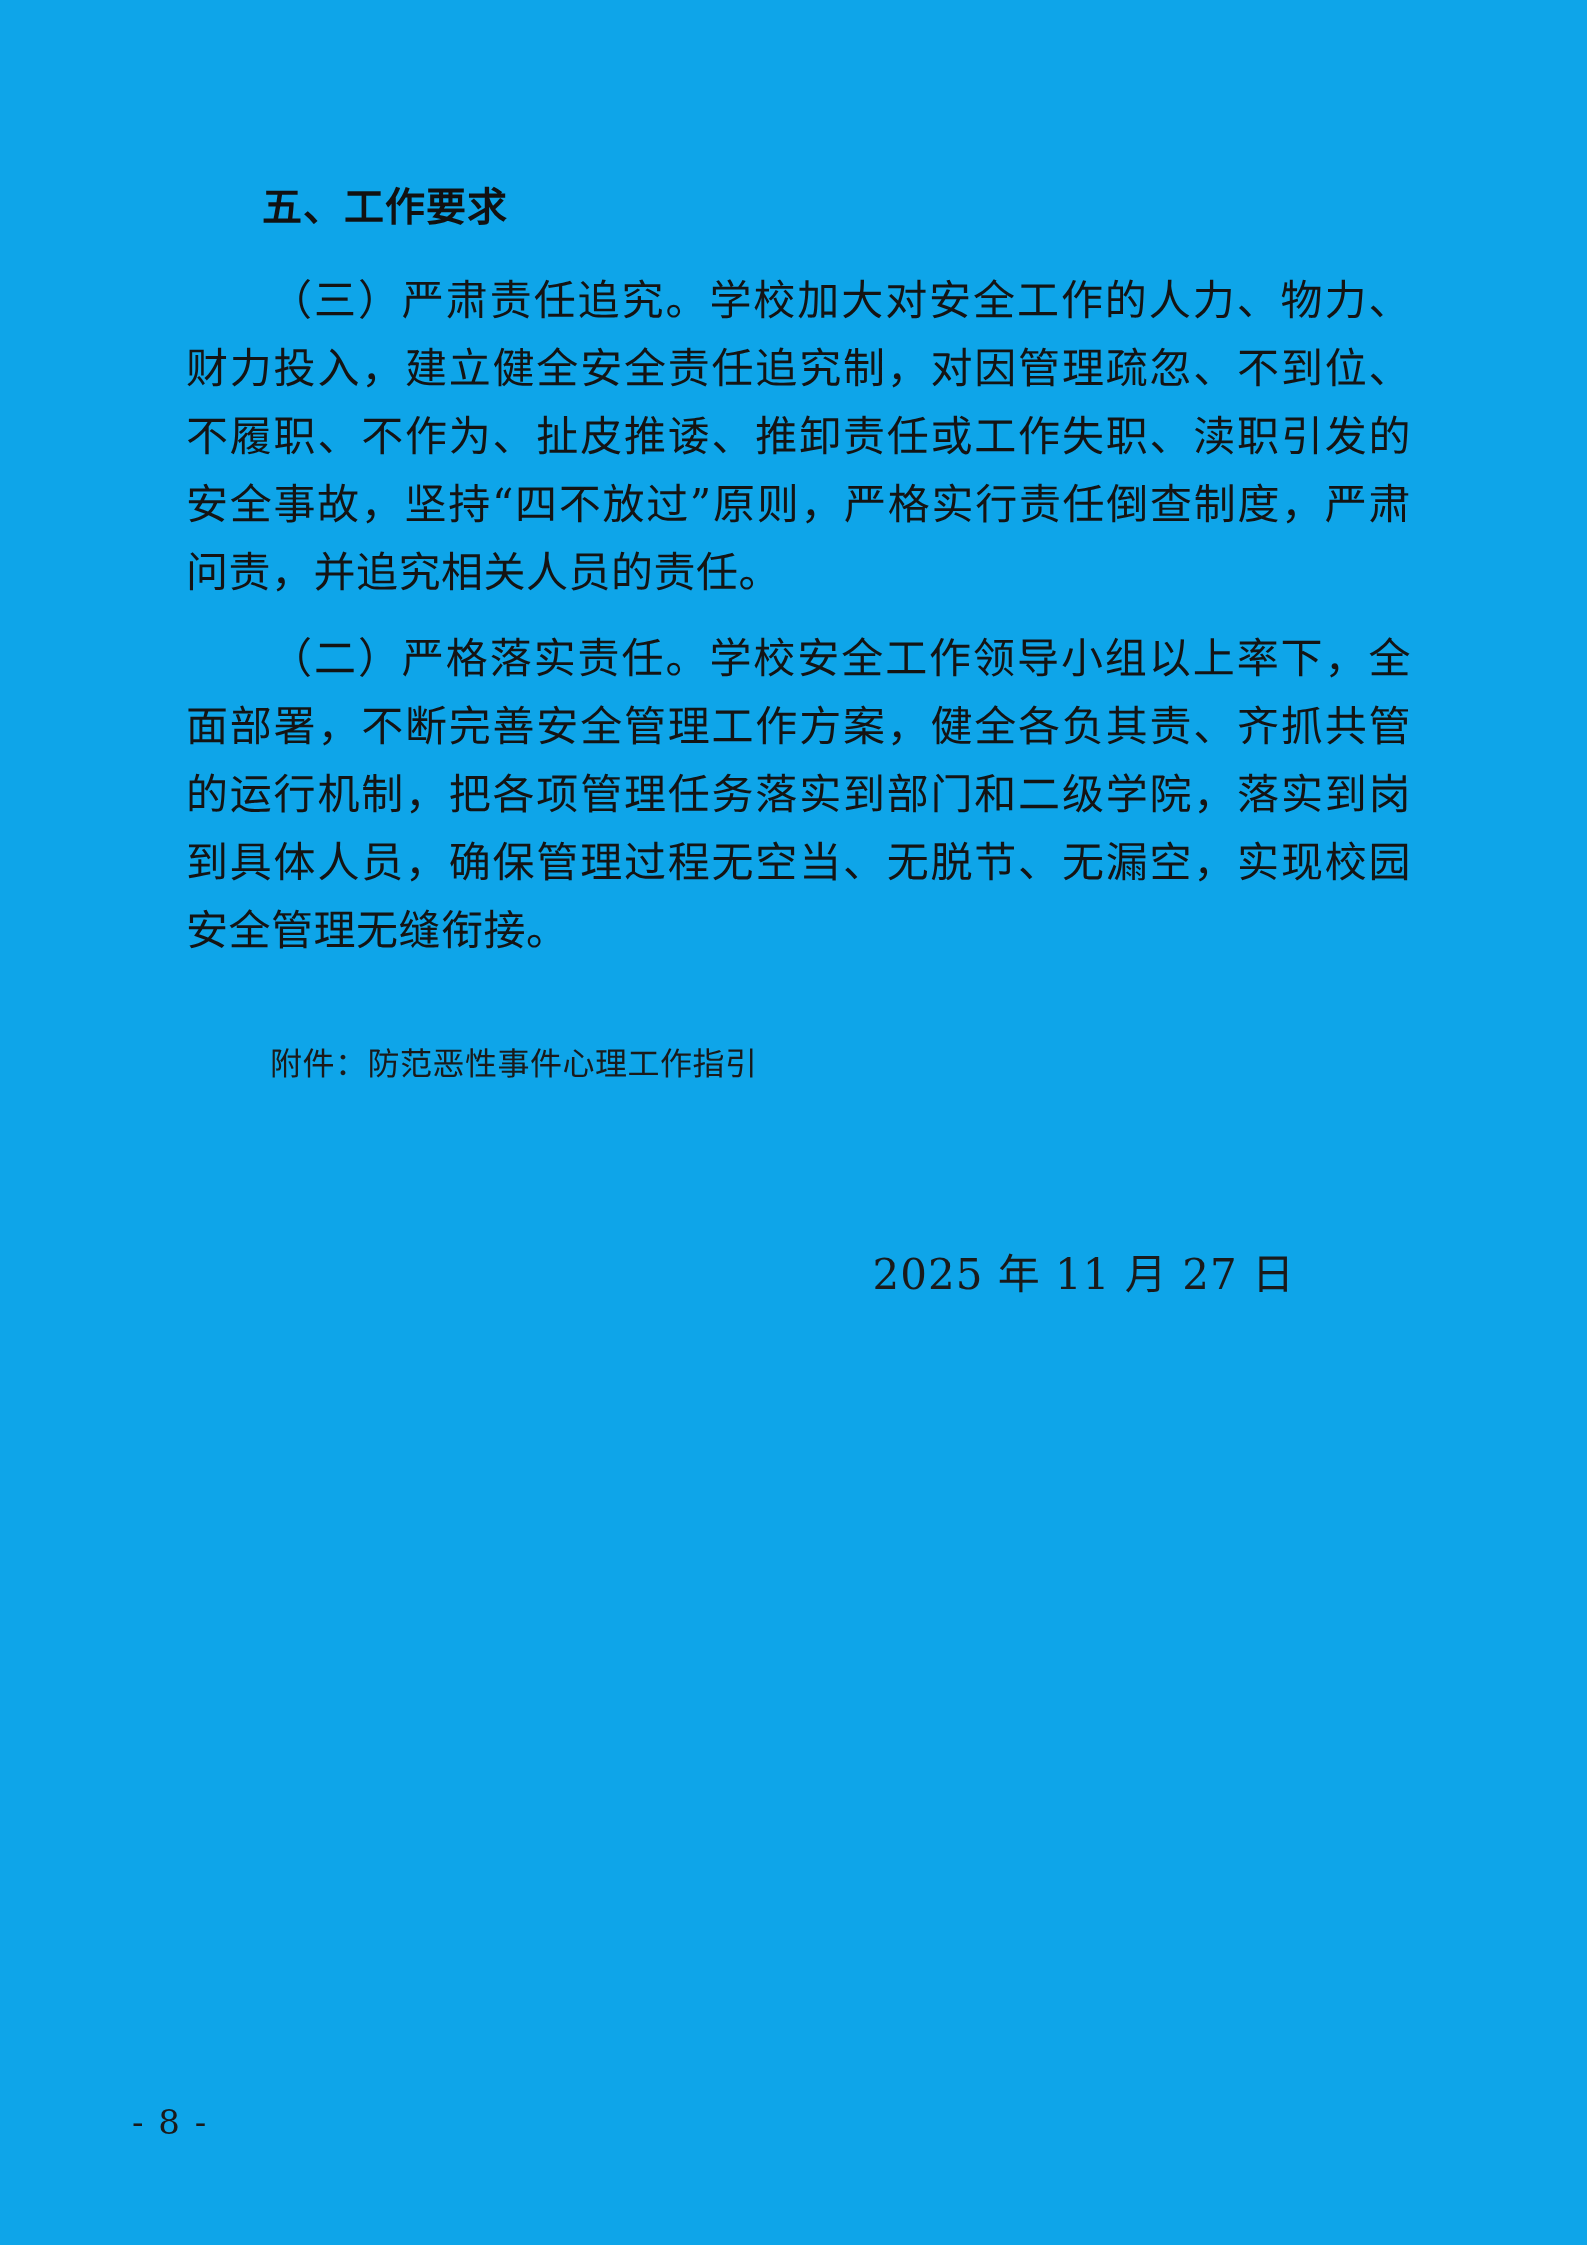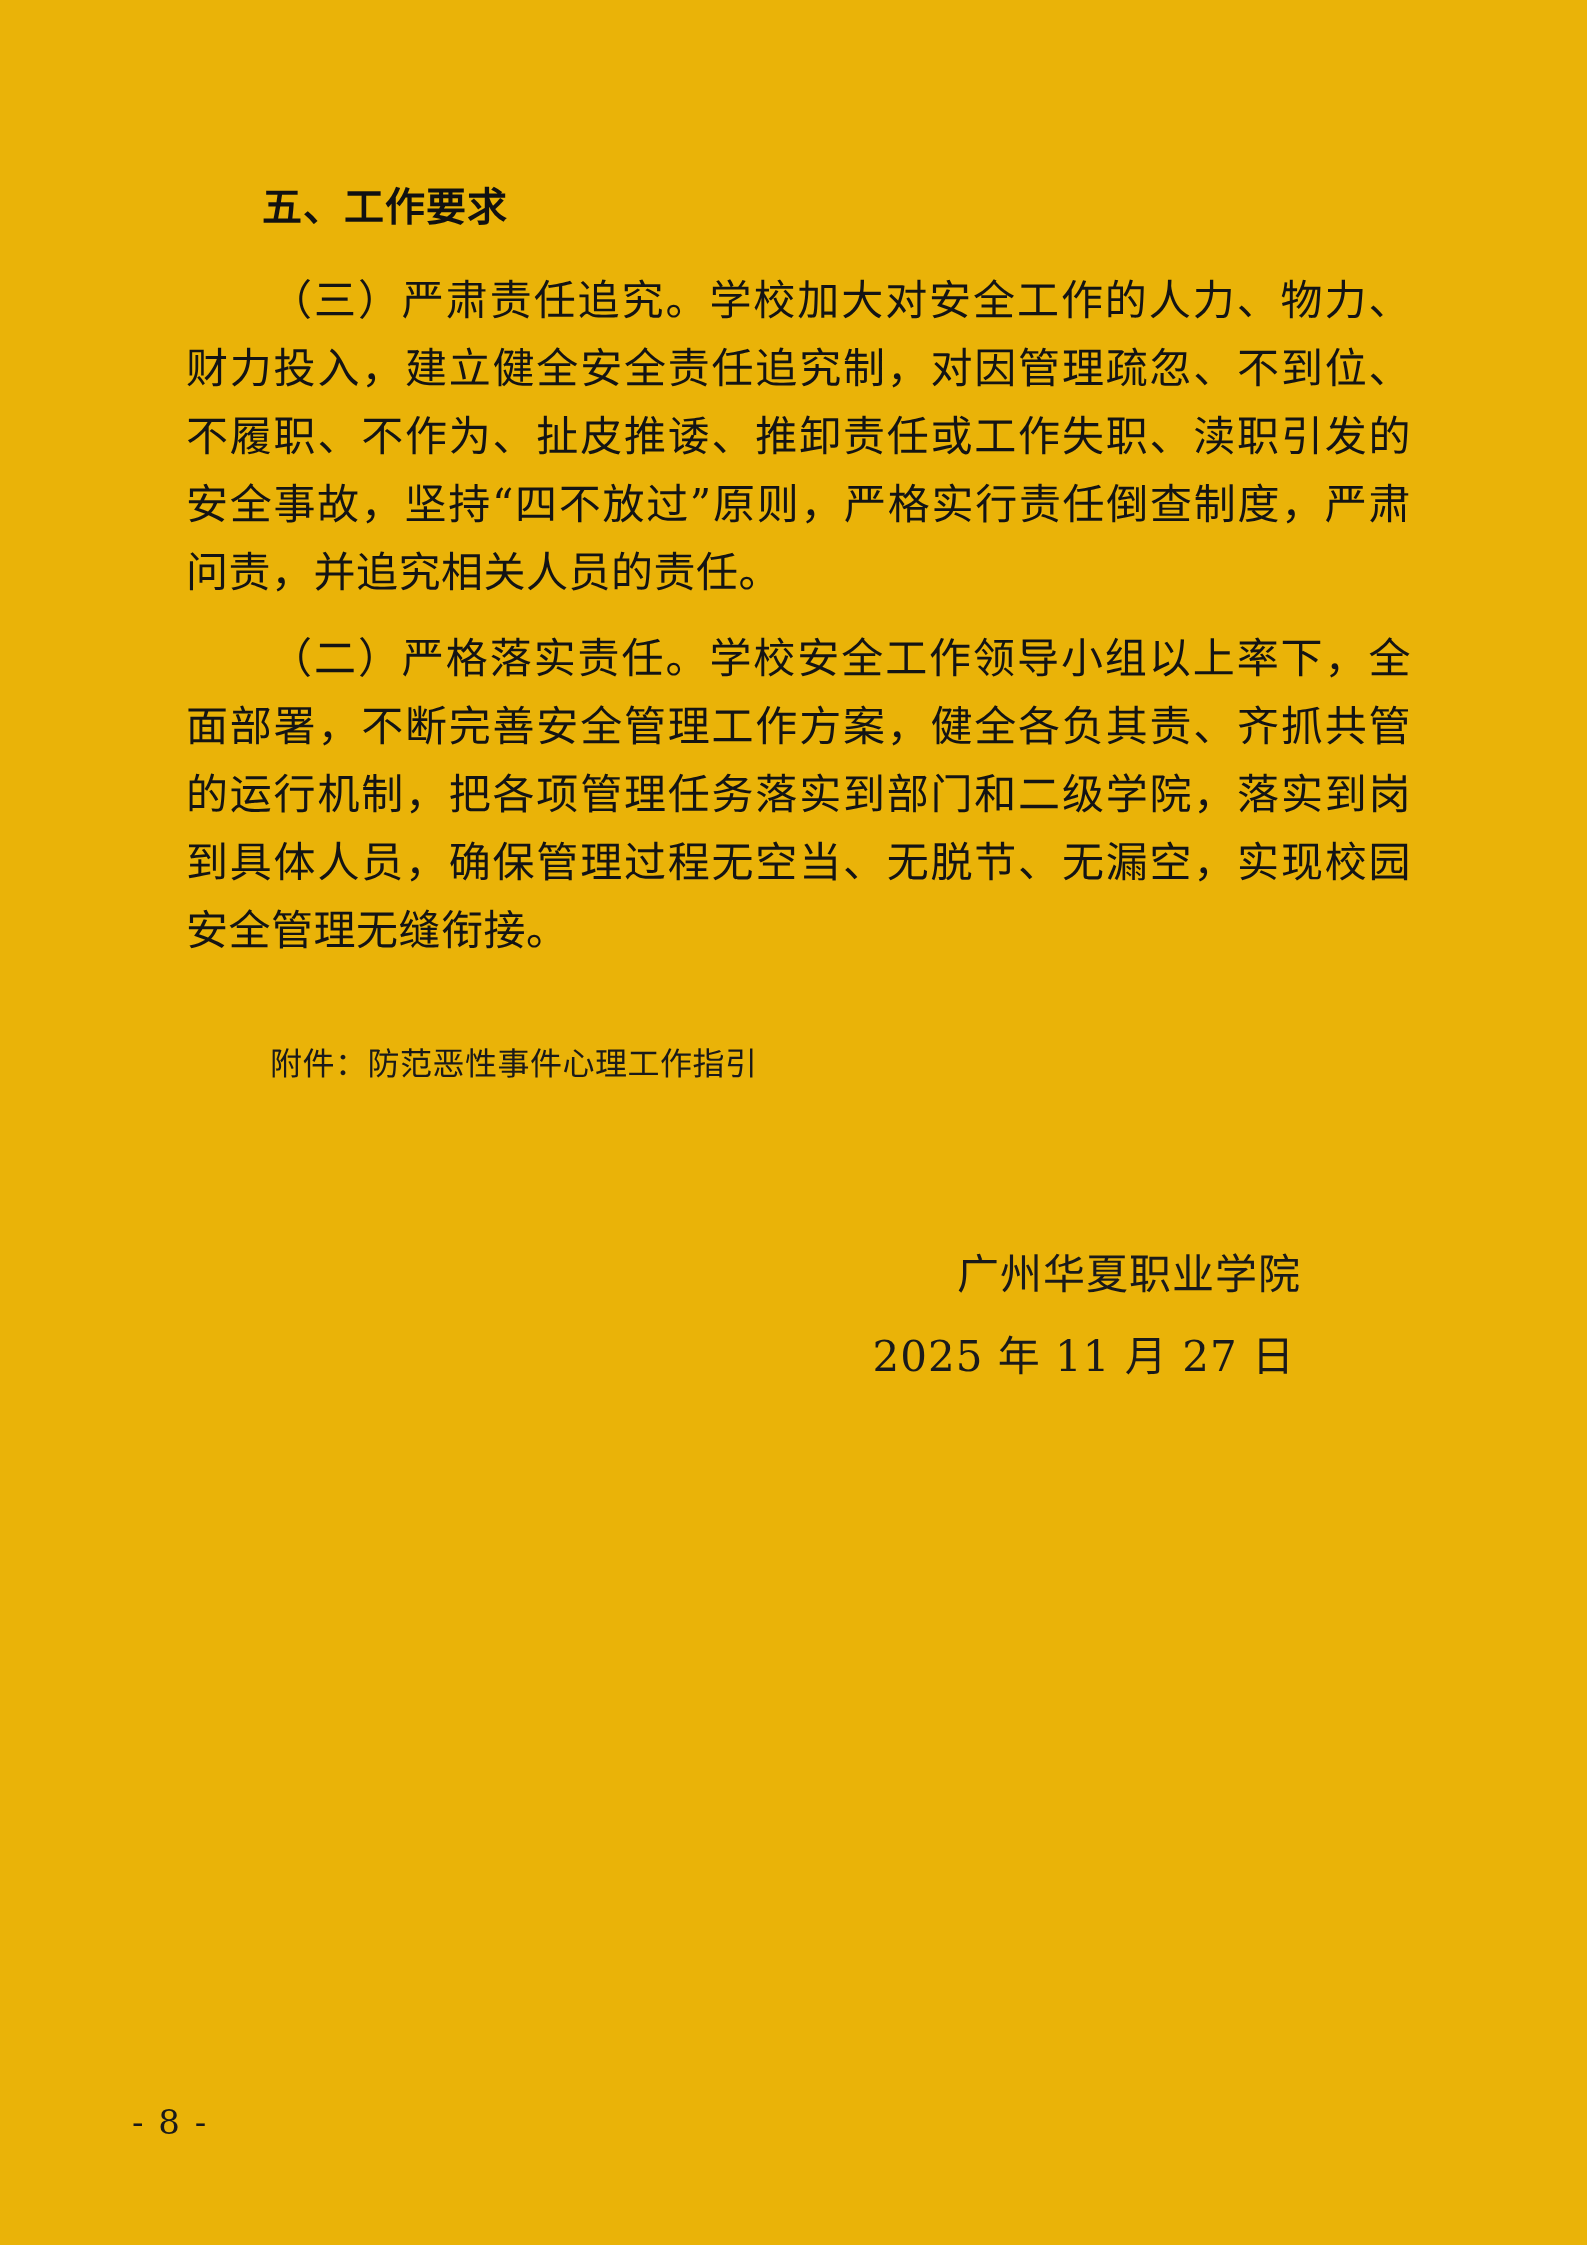--- a/index.html
+++ b/index.html
@@ -14,21 +14,21 @@
     font-family: "DejaVu Serif", "Liberation Serif", serif;
     color: #1a1a1a;
     overflow: hidden;
   }
   .page {
     position: absolute;
     left: 0;
     top: 0;
     width: 1587px;
     height: 2245px;
-    background: #eab308;
+    background: #0ea5e9;
   }
   .content {
     position: absolute;
     left: 186px;
     top: 175px;
     width: 1225px;
   }
   .heading {
     font-size: 40px;
     font-weight: bold;
@@ -91,20 +91,19 @@
     <div class="heading">五、工作要求</div>
 
 
     <p class="para">（三）严肃责任追究。学校加大对安全工作的人力、物力、财力投入，建立健全安全责任追究制，对因管理疏忽、不到位、不履职、不作为、扯皮推诿、推卸责任或工作失职、渎职引发的安全事故，坚持“四不放过”原则，严格实行责任倒查制度，严肃问责，并追究相关人员的责任。</p>
 
     <p class="para">（二）严格落实责任。学校安全工作领导小组以上率下，全面部署，不断完善安全管理工作方案，健全各负其责、齐抓共管的运行机制，把各项管理任务落实到部门和二级学院，落实到岗到具体人员，确保管理过程无空当、无脱节、无漏空，实现校园安全管理无缝衔接。</p>
 
     <p class="attachment">附件：防范恶性事件心理工作指引</p>
 
     <div class="signature-block">
-      <p class="sign-org">广州华夏职业学院</p>
       <p class="sign-date">2025 年 11 月 27 日</p>
     </div>
 
   </div>
 
   <div class="page-number">- 8 -</div>
 </div>
 
 </body></html>

